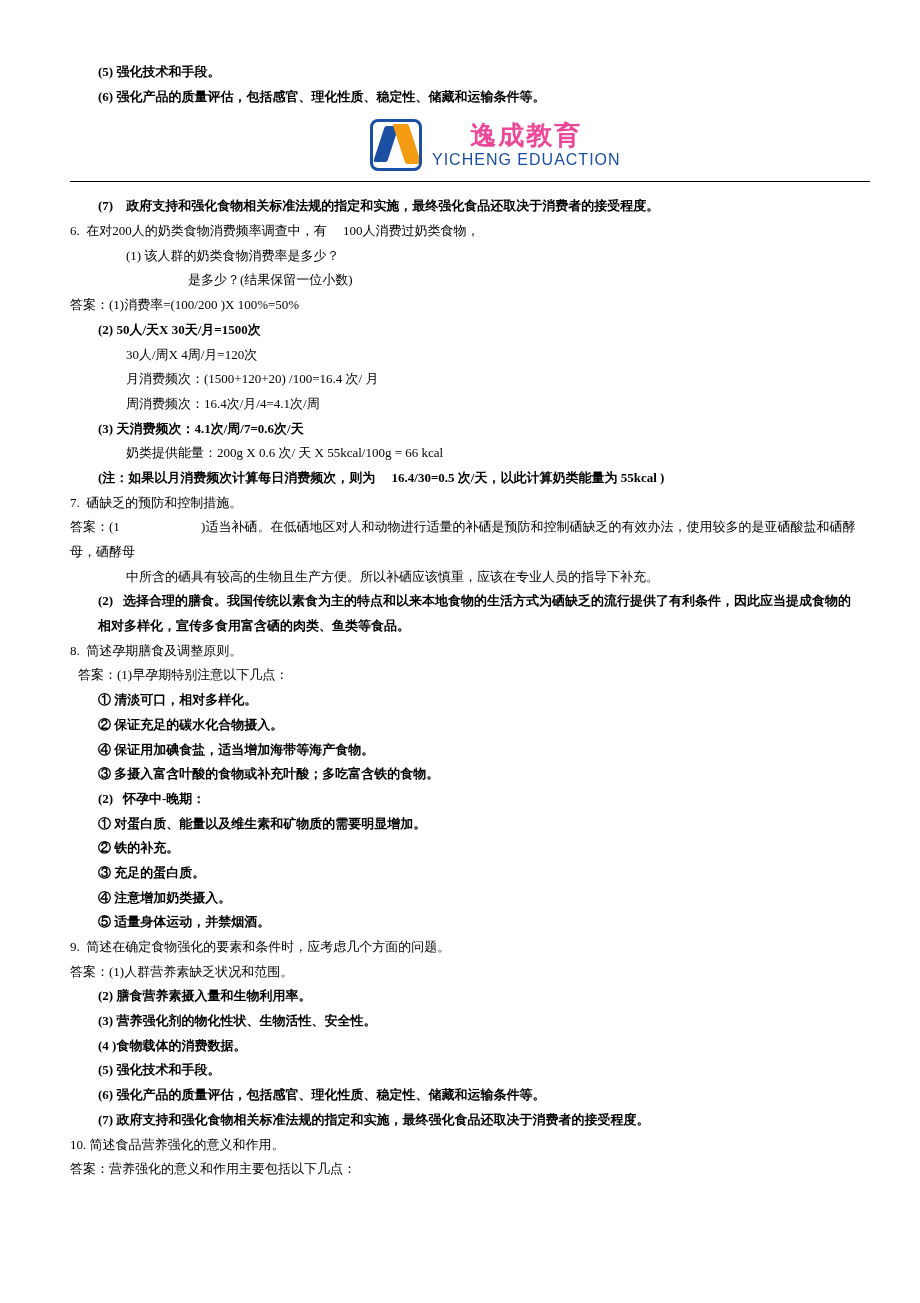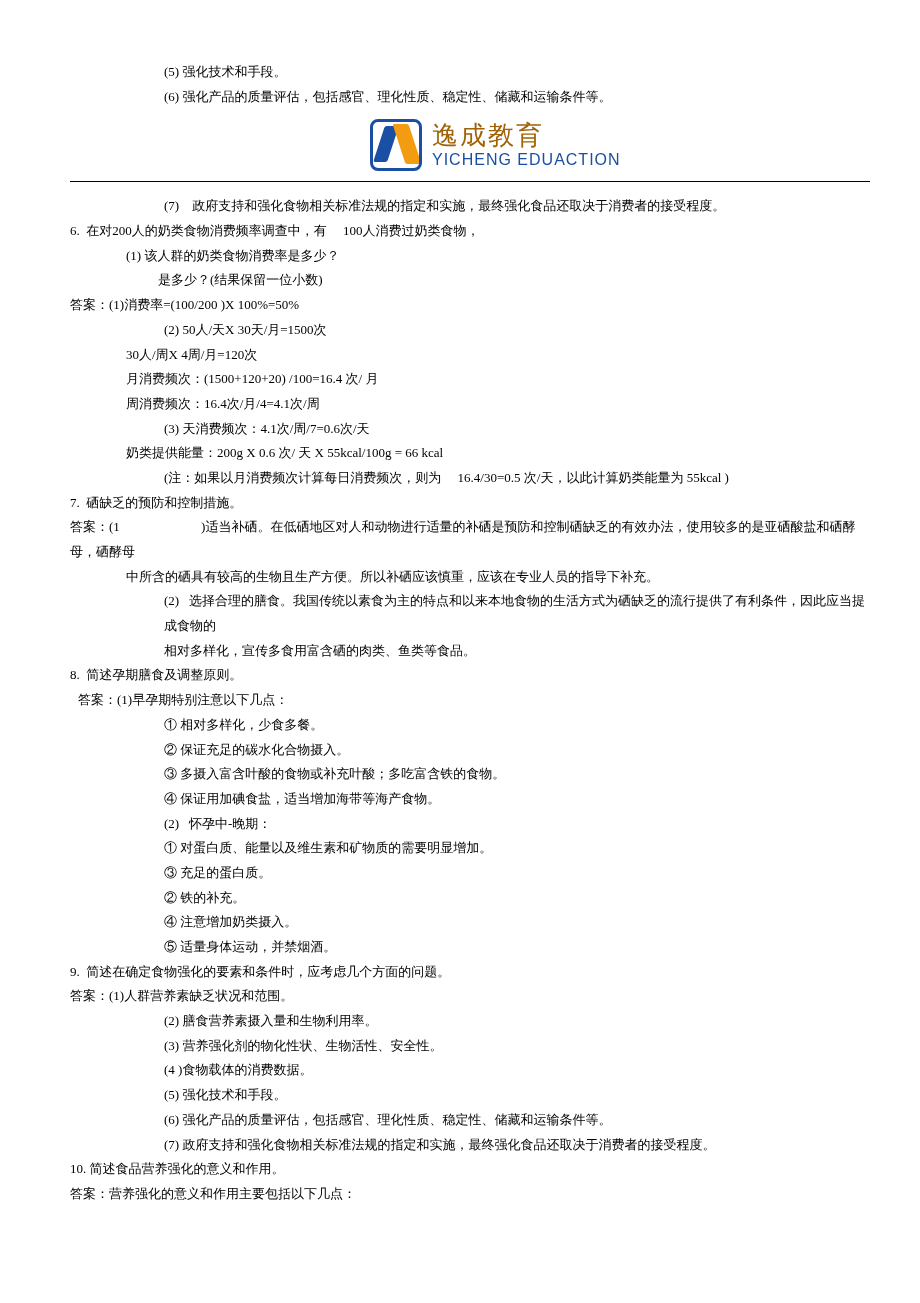--- a/index.html
+++ b/index.html
@@ -13,23 +13,23 @@
   }
   .page {
     width: 920px;
     min-height: 1303px;
     box-sizing: border-box;
     padding: 60px 50px 40px 70px;
     position: relative;
   }
   .p { white-space: pre-wrap; }
   .ind0 { margin-left: 8px; }
-  .ind1 { margin-left: 94px; }
+  .ind1 { margin-left: 28px; font-weight: bold; }
   .ind2 { margin-left: 56px; }
-  .ind3 { margin-left: 88px; }
+  .ind3 { margin-left: 118px; }
 
   .logo-block {
     margin: 10px 0 10px 300px;
     display: flex;
     align-items: center;
     gap: 10px;
   }
   .logo-mark {
     width: 46px;
     height: 46px;
@@ -61,23 +61,24 @@
     border-radius: 2px;
   }
   .logo-text {
     display: flex;
     flex-direction: column;
     line-height: 1.1;
   }
   .logo-cn {
     font-family: "KaiTi", "楷体", serif;
     font-size: 26px;
-    font-weight: normal;
-    color: #a16207;
+    font-weight: bold;
+    color: #ec4899;
     letter-spacing: 2px;
+    text-align: center;
   }
   .logo-en {
     font-family: Arial, sans-serif;
     font-size: 16px;
     color: #1a4fa3;
     letter-spacing: 1px;
   }
   .hr {
     border: none;
     border-top: 1px solid #000;
@@ -118,28 +119,28 @@
   <div class="p ind1">(注：如果以月消费频次计算每日消费频次，则为     16.4/30=0.5 次/天，以此计算奶类能量为 55kcal )</div>
 
   <div class="p">7.  硒缺乏的预防和控制措施。</div>
   <div class="p">答案：(1                         )适当补硒。在低硒地区对人和动物进行适量的补硒是预防和控制硒缺乏的有效办法，使用较多的是亚硒酸盐和硒酵母，硒酵母</div>
   <div class="p ind2">中所含的硒具有较高的生物且生产方便。所以补硒应该慎重，应该在专业人员的指导下补充。</div>
   <div class="p ind1">(2)   选择合理的膳食。我国传统以素食为主的特点和以来本地食物的生活方式为硒缺乏的流行提供了有利条件，因此应当提成食物的</div>
   <div class="p ind1">相对多样化，宣传多食用富含硒的肉类、鱼类等食品。</div>
 
   <div class="p">8.  简述孕期膳食及调整原则。</div>
   <div class="p ind0">答案：(1)早孕期特别注意以下几点：</div>
-  <div class="p ind1">① 相对多样化，少食多餐。</div>
+  <div class="p ind1">① 清淡可口，相对多样化。</div>
   <div class="p ind1">② 保证充足的碳水化合物摄入。</div>
+  <div class="p ind1">④ 保证用加碘食盐，适当增加海带等海产食物。</div>
   <div class="p ind1">③ 多摄入富含叶酸的食物或补充叶酸；多吃富含铁的食物。</div>
-  <div class="p ind1">④ 保证用加碘食盐，适当增加海带等海产食物。</div>
   <div class="p ind1">(2)   怀孕中-晚期：</div>
   <div class="p ind1">① 对蛋白质、能量以及维生素和矿物质的需要明显增加。</div>
+  <div class="p ind1">② 铁的补充。</div>
   <div class="p ind1">③ 充足的蛋白质。</div>
-  <div class="p ind1">② 铁的补充。</div>
   <div class="p ind1">④ 注意增加奶类摄入。</div>
   <div class="p ind1">⑤ 适量身体运动，并禁烟酒。</div>
 
   <div class="p">9.  简述在确定食物强化的要素和条件时，应考虑几个方面的问题。</div>
   <div class="p">答案：(1)人群营养素缺乏状况和范围。</div>
   <div class="p ind1">(2) 膳食营养素摄入量和生物利用率。</div>
   <div class="p ind1">(3) 营养强化剂的物化性状、生物活性、安全性。</div>
   <div class="p ind1">(4 )食物载体的消费数据。</div>
   <div class="p ind1">(5) 强化技术和手段。</div>
   <div class="p ind1">(6) 强化产品的质量评估，包括感官、理化性质、稳定性、储藏和运输条件等。</div>

